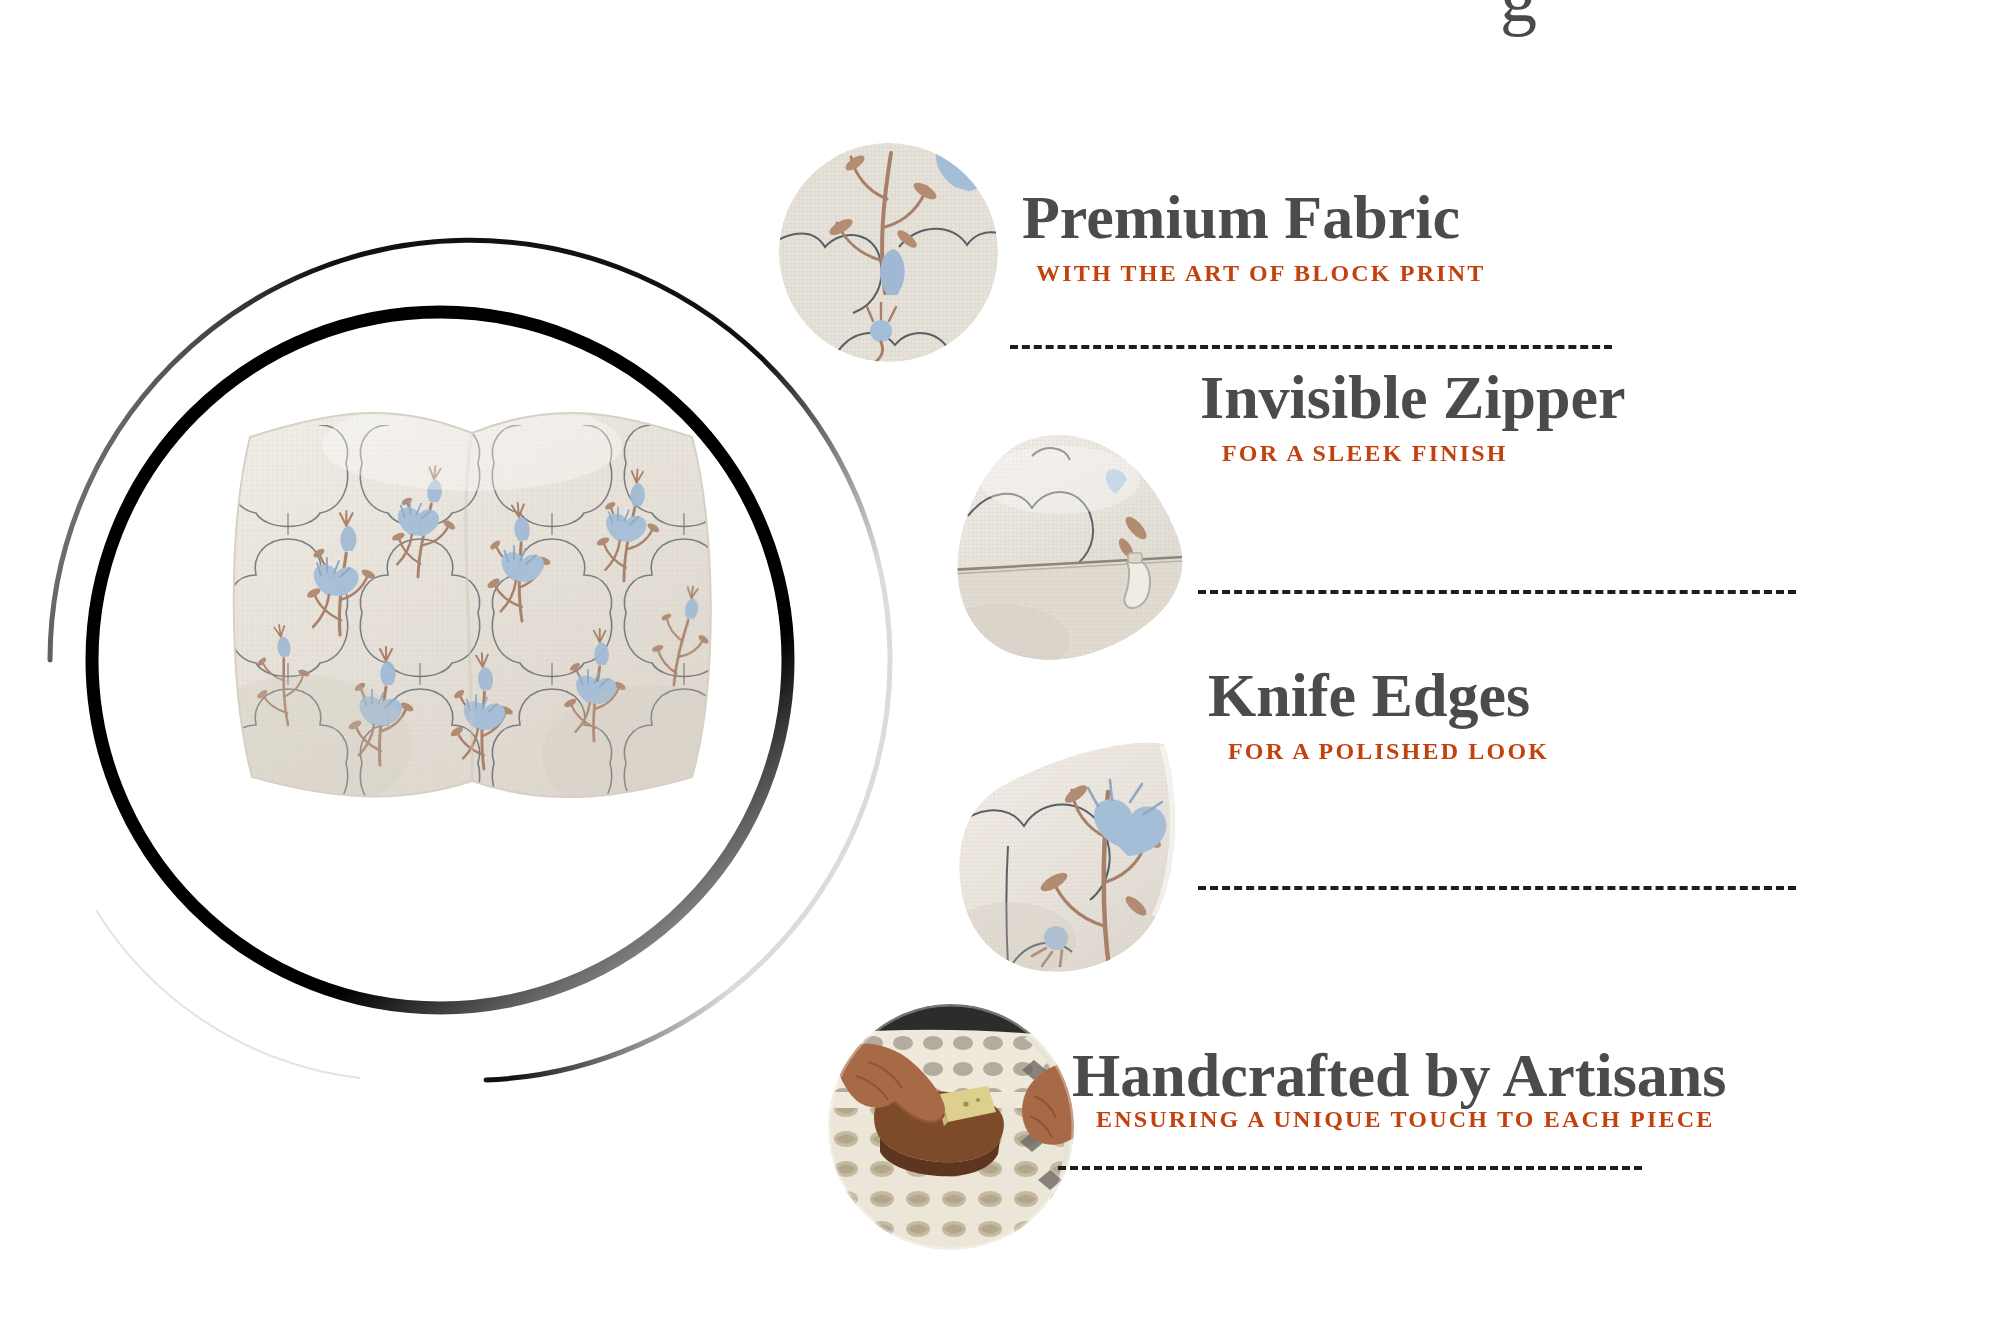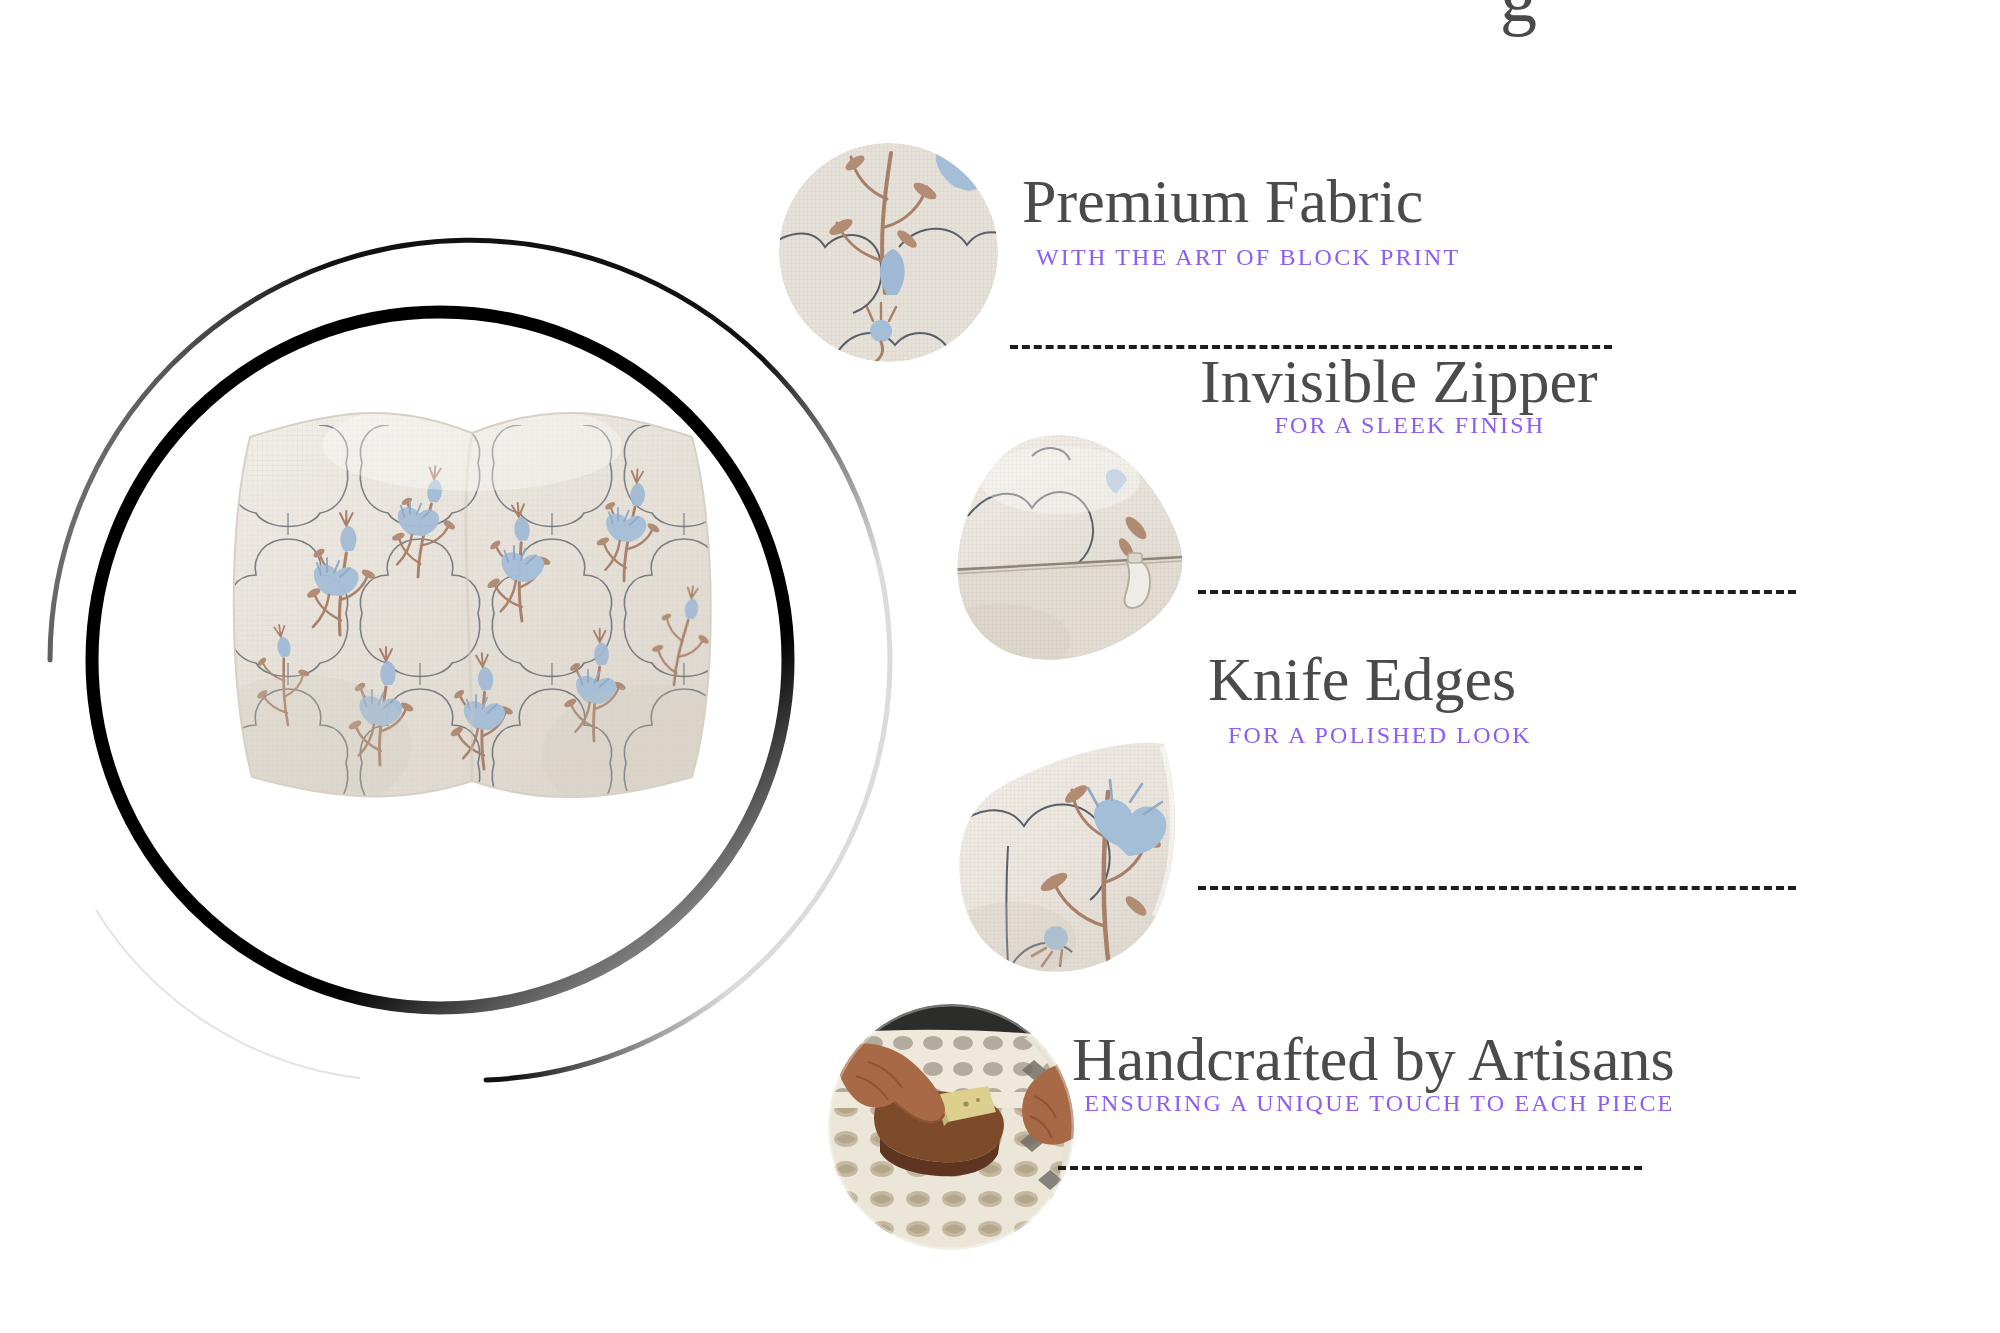--- a/index.html
+++ b/index.html
@@ -28,28 +28,29 @@
   
   .feature { position:absolute; }
 
   .thumb { position:absolute; border-radius:50%; overflow:hidden; }
   .thumb.circle-mask { background:#ffffff; }
 
   .ftext { position:absolute; }
   .ftitle{
     font-family:"Liberation Serif", serif;
     color:#4b4b4b;
-    font-weight:400;
+    font-weight:700;
     line-height:1.0;
     white-space:nowrap;
+    margin-top:16px;
   }
   .fsub{
     font-family:"Liberation Serif", serif;
-    color:#8b5cf6;
-    font-weight:400;
+    color:#c2410c;
+    font-weight:700;
     letter-spacing:2.2px;
     white-space:nowrap;
   }
   .fdash{
     position:absolute;
     border-top:4px dashed #1d1d1d;
     height:0;
   }
 
   
@@ -280,21 +281,21 @@
         <rect x="188" y="133" width="14" height="10" rx="3" fill="#ddd8cd" stroke="#b5ae9f" stroke-width="1.6"></rect>
 
         <ellipse cx="60" cy="220" rx="70" ry="36" fill="#cdc6ba" opacity="0.28"></ellipse>
         <ellipse cx="120" cy="60" rx="80" ry="34" fill="#ffffff" opacity="0.35"></ellipse>
       </g>
     </svg>
   </div>
 
   <div class="ftext" style="left:1200px;top:350px;">
     <div class="ftitle" style="font-size:62px;">Invisible Zipper</div>
-    <div class="fsub" style="font-size:24px;margin-top:0;margin-left:22px;text-align:center;">FOR A SLEEK FINISH</div>
+    <div class="fsub" style="font-size:24px;margin-top:12px;margin-left:22px;">FOR A SLEEK FINISH</div>
   </div>
   <div class="fdash" style="left:1198px;top:590px;width:598px;"></div>
 </div>
 
 <div class="feature" style="left:0;top:0;width:2000px;height:1333px;">
 
   <div class="thumb" style="left:950px;top:730px;width:260px;height:250px;border-radius:0;">
     <svg class="shape-svg" width="260" height="250" viewBox="0 0 260 250">
       <defs>
         <clipPath id="kc">

